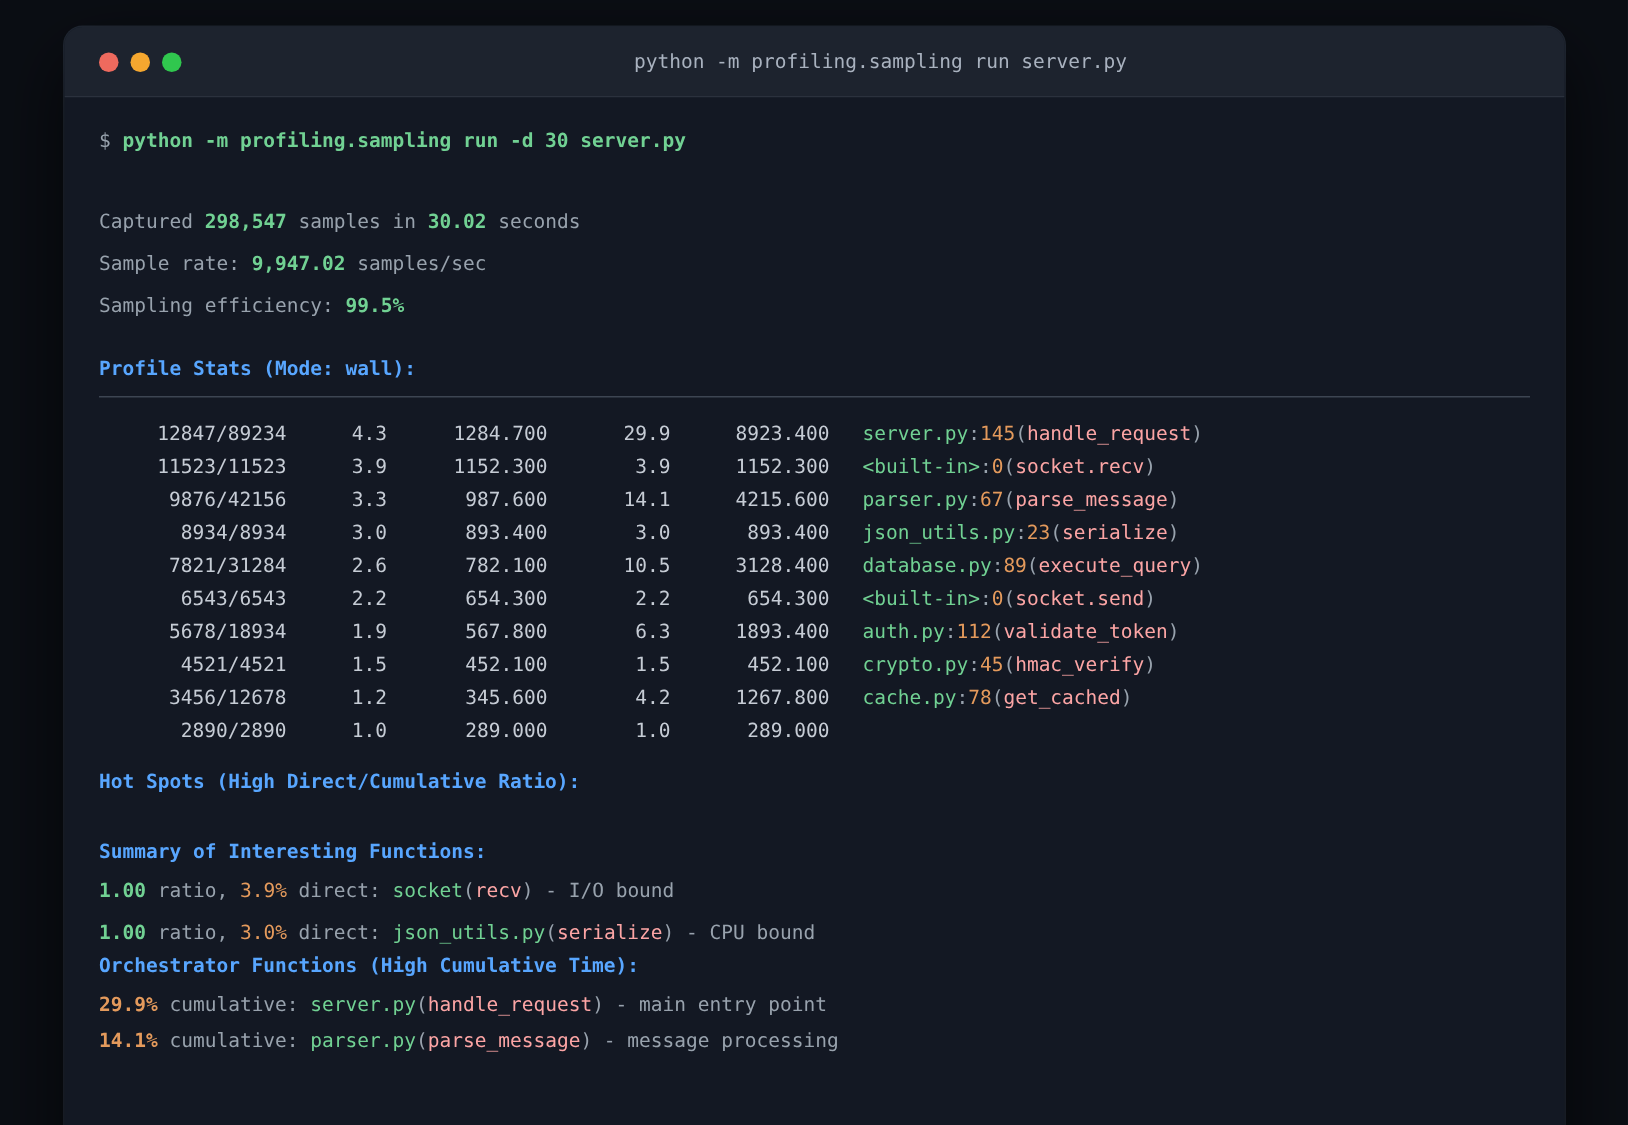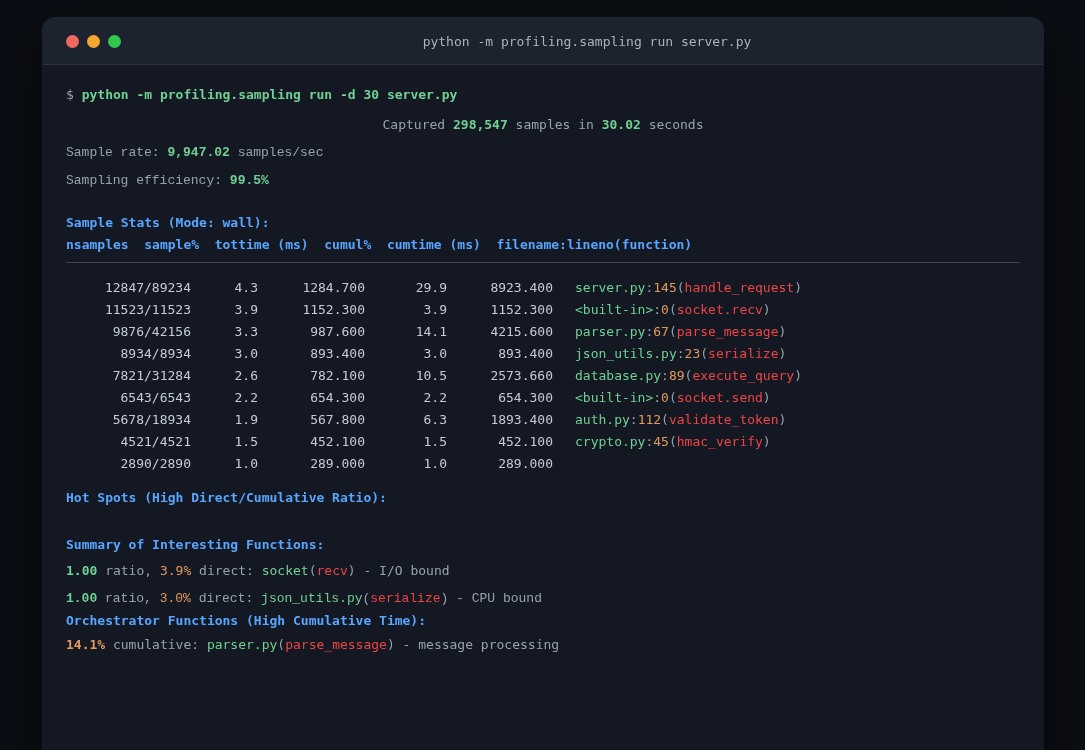--- a/index.html
+++ b/index.html
@@ -36,25 +36,25 @@
   .c1 { width:125px; } .c2 { width:67px; } .c3 { width:107px; }
   .c4 { width:82px; } .c5 { width:106px; }
   .fname { margin-left:22px; font-size:0; white-space:pre; }
   .fname span { font-size:13px; line-height:22px; white-space:pre; }
 
   .hr { height:1px; background:#3d4552; margin:6px 0 14px 0; }
 
   .g  { color:#98a2ad; }
   .gr { color:#71d193; }
   .bl { color:#58a6ff; }
-  .lb { color:#ef4444; }
+  .lb { color:#fca5a5; }
   .or { color:#e49a5c; }
   .b  { font-weight:700; }
 
-  .mt16 { margin-top:8px;text-align:center; } .mt6 { margin-top:6px;font-family:Liberation Mono, monospace; } .mt20 { margin-top:20px; }
+  .mt16 { margin-top:32px; } .mt6 { margin-top:6px; } .mt20 { margin-top:20px; }
   .mt25 { margin-top:25px; } .mt12 { margin-top:12px; } .mt4 { margin-top:4px; }
   .mt19 { } .mt2 { margin-top:2px; }
 </style>
 </head>
 <body>
 
 <div class="window">
   <div class="titlebar">
     <div class="lights">
       <span class="light light-red"></span>
@@ -67,23 +67,22 @@
   <div class="content">
 
     <div class="line"><span class="g">$ </span><span class="gr b">python -m profiling.sampling run -d 30 server.py</span></div>
 
     <div class="line mt16"><span class="g">Captured </span><span class="gr b">298,547</span><span class="g"> samples in </span><span class="gr b">30.02</span><span class="g"> seconds</span></div>
 
     <div class="line mt6"><span class="g">Sample rate: </span><span class="gr b">9,947.02</span><span class="g"> samples/sec</span></div>
 
     <div class="line mt6"><span class="g">Sampling efficiency: </span><span class="gr b">99.5%</span></div>
 
-    <div class="line mt20"><span class="bl b">Sample Stats (Mode: wall):</span></div>
+    <div class="line mt20"><span class="bl b">Profile Stats (Mode: wall):</span></div>
 
-    <div class="line"><span class="bl b">nsamples  sample%  tottime (ms)  cumul%  cumtime (ms)  filename:lineno(function)</span></div>
 
     <div class="hr"></div>
 
     <div class="trow">
         <span class="c c1">12847/89234</span>
         <span class="c c2">4.3</span>
         <span class="c c3">1284.700</span>
         <span class="c c4">29.9</span>
         <span class="c c5">8923.400</span>
         <span class="fname"><span class="gr">server.py</span><span class="g">:</span><span class="or">145</span><span class="g">(</span><span class="lb">handle_request</span><span class="g">)</span></span>
@@ -114,21 +113,21 @@
         <span class="c c4">3.0</span>
         <span class="c c5">893.400</span>
         <span class="fname"><span class="gr">json_utils.py</span><span class="g">:</span><span class="or">23</span><span class="g">(</span><span class="lb">serialize</span><span class="g">)</span></span>
       </div>
 
     <div class="trow">
         <span class="c c1">7821/31284</span>
         <span class="c c2">2.6</span>
         <span class="c c3">782.100</span>
         <span class="c c4">10.5</span>
-        <span class="c c5">2573.660</span>
+        <span class="c c5">3128.400</span>
         <span class="fname"><span class="gr">database.py</span><span class="g">:</span><span class="or">89</span><span class="g">(</span><span class="lb">execute_query</span><span class="g">)</span></span>
       </div>
 
     <div class="trow">
         <span class="c c1">6543/6543</span>
         <span class="c c2">2.2</span>
         <span class="c c3">654.300</span>
         <span class="c c4">2.2</span>
         <span class="c c5">654.300</span>
         <span class="fname"><span class="gr">&lt;built-in&gt;</span><span class="g">:</span><span class="or">0</span><span class="g">(</span><span class="lb">socket.send</span><span class="g">)</span></span>
@@ -145,37 +144,46 @@
 
     <div class="trow">
         <span class="c c1">4521/4521</span>
         <span class="c c2">1.5</span>
         <span class="c c3">452.100</span>
         <span class="c c4">1.5</span>
         <span class="c c5">452.100</span>
         <span class="fname"><span class="gr">crypto.py</span><span class="g">:</span><span class="or">45</span><span class="g">(</span><span class="lb">hmac_verify</span><span class="g">)</span></span>
       </div>
 
+    <div class="trow">
+        <span class="c c1">3456/12678</span>
+        <span class="c c2">1.2</span>
+        <span class="c c3">345.600</span>
+        <span class="c c4">4.2</span>
+        <span class="c c5">1267.800</span>
+        <span class="fname"><span class="gr">cache.py</span><span class="g">:</span><span class="or">78</span><span class="g">(</span><span class="lb">get_cached</span><span class="g">)</span></span>
+      </div>
 
     <div class="trow">
         <span class="c c1">2890/2890</span>
         <span class="c c2">1.0</span>
         <span class="c c3">289.000</span>
         <span class="c c4">1.0</span>
         <span class="c c5">289.000</span>
       </div>
 
     <div class="line mt12"><span class="bl b">Hot Spots (High Direct/Cumulative Ratio):</span></div>
 
     <div class="line mt25"><span class="bl b">Summary of Interesting Functions:</span></div>
 
     <div class="line mt4"><span class="gr b">1.00</span><span class="g"> ratio, </span><span class="or">3.9%</span><span class="g"> direct: </span><span class="gr">socket</span><span class="g">(</span><span class="lb">recv</span><span class="g">)</span><span class="g"> - I/O bound</span></div>
 
     <div class="line mt6"><span class="gr b">1.00</span><span class="g"> ratio, </span><span class="or">3.0%</span><span class="g"> direct: </span><span class="gr">json_utils.py</span><span class="g">(</span><span class="lb">serialize</span><span class="g">)</span><span class="g"> - CPU bound</span></div>
 
 
     <div class="line mt19"><span class="bl b">Orchestrator Functions (High Cumulative Time):</span></div>
 
+    <div class="line mt4"><span class="or b">29.9%</span><span class="g"> cumulative: </span><span class="gr">server.py</span><span class="g">(</span><span class="lb">handle_request</span><span class="g">)</span><span class="g"> - main entry point</span></div>
 
     <div class="line mt2"><span class="or b">14.1%</span><span class="g"> cumulative: </span><span class="gr">parser.py</span><span class="g">(</span><span class="lb">parse_message</span><span class="g">)</span><span class="g"> - message processing</span></div>
 
   </div>
 </div>
 
 </body></html>

